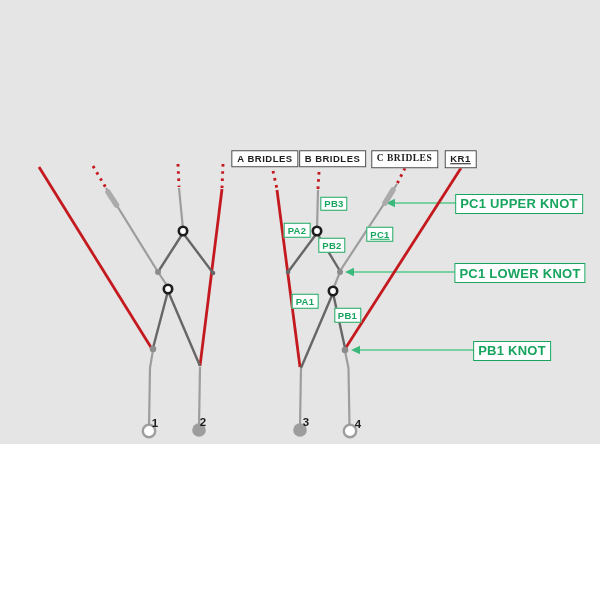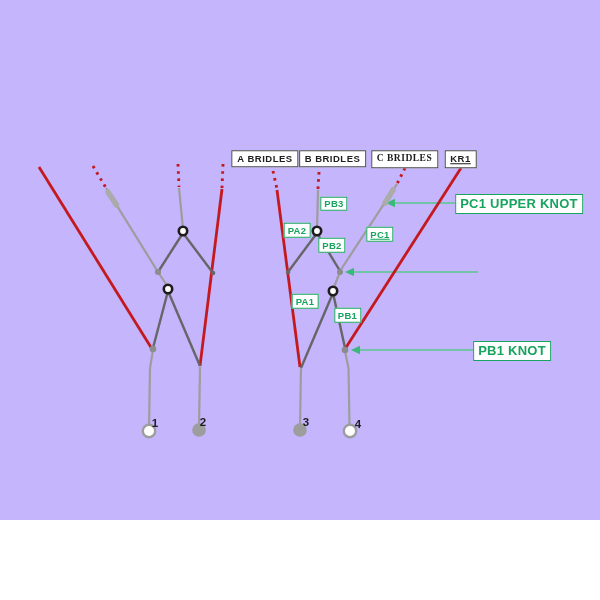--- a/index.html
+++ b/index.html
@@ -1,17 +1,17 @@
 <!DOCTYPE html>
 <html style="--red: #c41a1f; --green: #17a45e; --green-arrow: #57c98b; --green-arrow2: #3bb87b; --gray-light: #9d9d9d; --gray-mid: #8c8c8c; --gray-dark: #666666; --splice-gray: #ababab; --ink: #1e1c1c; --header-border: #4a4a4a;"><head>
 <meta charset="utf-8">
 <style>
   html,body{margin:0;padding:0;background:#ffffff;}
   #stage{
-    position:relative;width:600px;height:520px;background:#c4b5fd;overflow:hidden;
+    position:relative;width:600px;height:444px;background:#e5e5e5;overflow:hidden;
     font-family:"Liberation Sans",sans-serif;
   }
   #diagram-svg{position:absolute;left:0;top:0;}
 
   
   .line-red{stroke:var(--red,#c41a1f);stroke-width:2.8;fill:none;}
   .line-red-dash{stroke:var(--red,#c41a1f);stroke-width:2.9;fill:none;stroke-dasharray:2.6 4.6;}
   .line-gray{stroke:var(--gray-light,#9d9d9d);stroke-width:2.2;fill:none;}
   .line-dark{stroke:var(--gray-dark,#666666);stroke-width:2.4;fill:none;}
   .splice{stroke:var(--splice-gray,#ababab);stroke-width:5.5;stroke-linecap:round;}
@@ -110,20 +110,21 @@
   <div class="lbl header-label" style="left:460.5px;top:159px;text-decoration:underline;">KR1</div>
 
   <div class="lbl green-label" style="left:281px;top:230px;">PA2</div>
   <div class="lbl green-label" style="left:318px;top:203.5px;">PB3</div>
   <div class="lbl green-label" style="left:316px;top:245px;">PB2</div>
   <div class="lbl green-label" style="left:364px;top:234px;text-decoration:underline;">PC1</div>
   <div class="lbl green-label" style="left:289px;top:301px;">PA1</div>
   <div class="lbl green-label" style="left:331.5px;top:315px;text-align:center;">PB1</div>
 
   <div class="lbl callout-label" style="left:519px;top:203.5px;">PC1 UPPER KNOT</div>
+  <div class="lbl callout-label" style="left:520px;top:273px;">PC1 LOWER KNOT</div>
   <div class="lbl callout-label" style="left:512px;top:350.5px;">PB1 KNOT</div>
 
   <div class="num-label" style="left:155px;top:423px;">1</div>
   <div class="num-label" style="left:203px;top:422px;">2</div>
   <div class="num-label" style="left:306px;top:422px;">3</div>
   <div class="num-label" style="left:358px;top:424px;">4</div>
 
 </div>
 
 </body></html>

